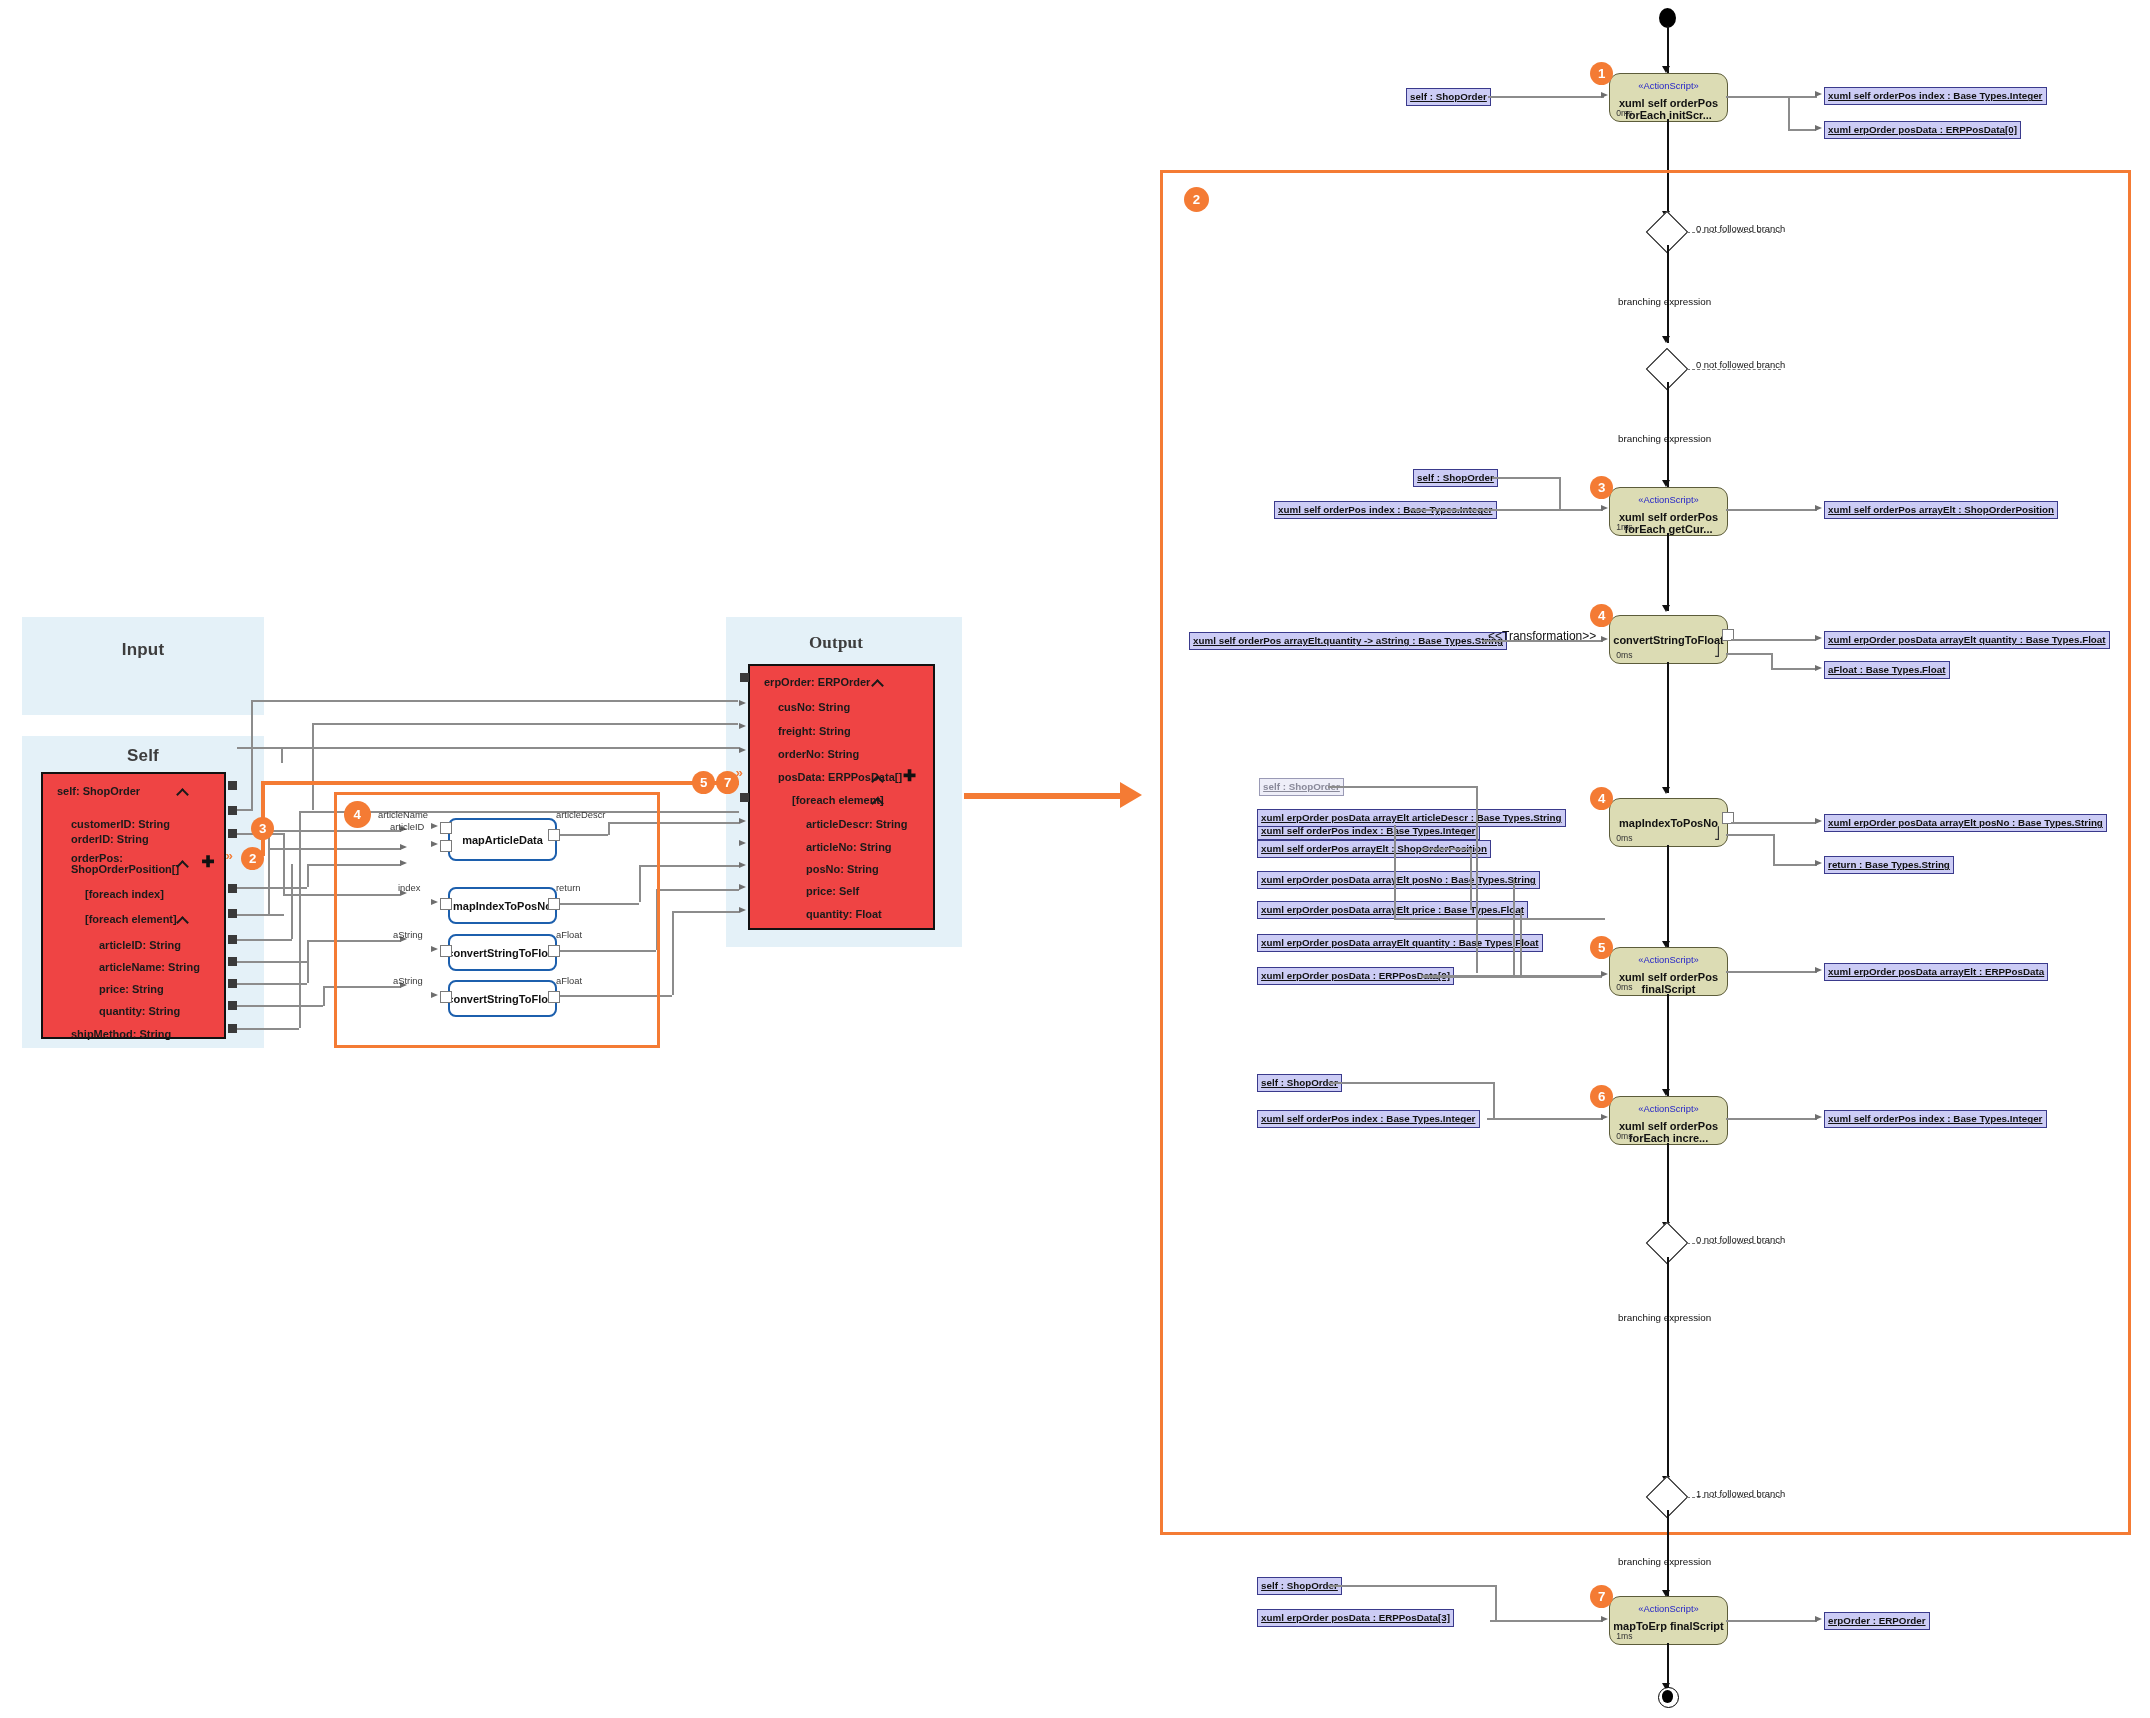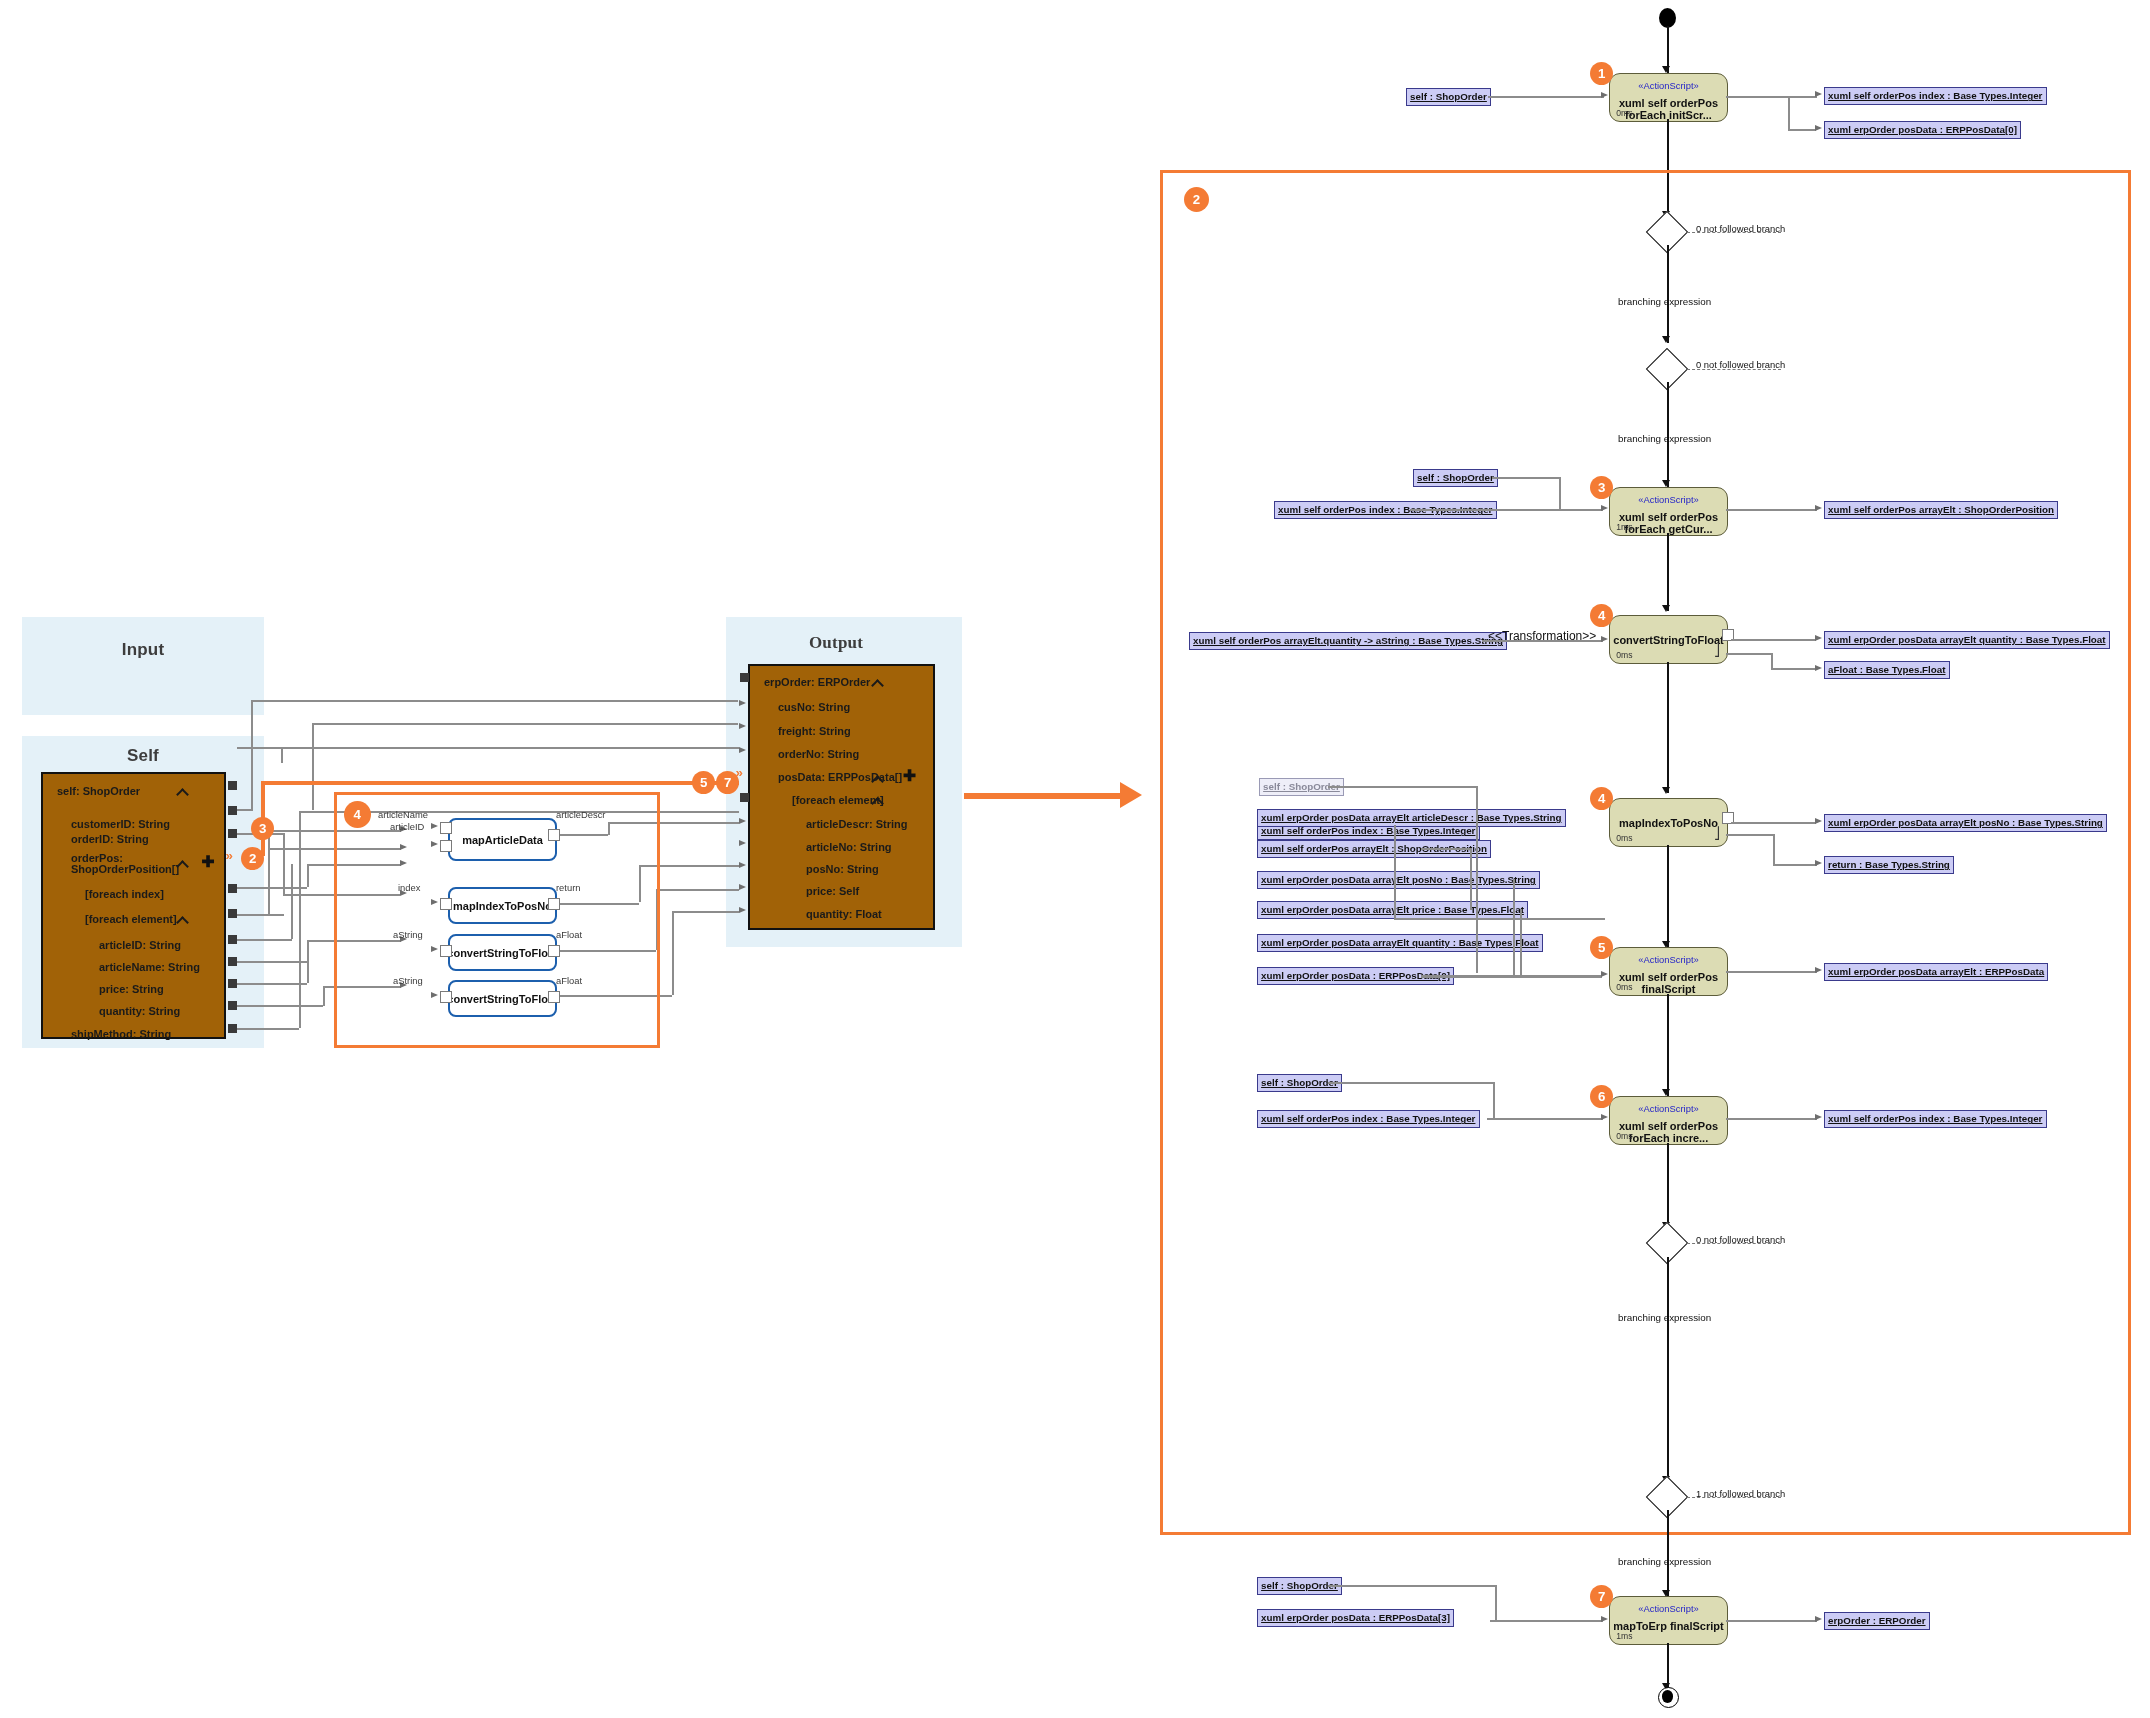--- a/index.html
+++ b/index.html
@@ -5,21 +5,21 @@
   html,body{margin:0;padding:0;background:#ffffff;}
   body{width:2151px;height:1719px;position:relative;overflow:hidden;
        font-family:"Liberation Sans",sans-serif;color:#222;}
 
   .abs{position:absolute;box-sizing:border-box;}
 
   
   .panel-bg{background:#e4f1f8;}
   .panel-title{font-size:17px;font-weight:700;color:#3d3d3d;text-align:center;
                letter-spacing:0.2px;}
-  .struct-box{background:#a16207;border:2.3px solid #111;}
+  .struct-box{background:#ef4444;border:2.3px solid #111;}
   .row{position:absolute;left:14px;font-size:11px;font-weight:700;color:#1a1a1a;
        white-space:nowrap;line-height:1.15;}
   .row.i1{left:28px;} .row.i2{left:42px;} .row.i3{left:56px;}
   .chev{position:absolute;width:14px;height:14px;}
   .chev:before{content:"";position:absolute;left:1.6px;top:5.5px;width:7px;height:7px;
       border-left:2.3px solid #1a1a1a;border-top:2.3px solid #1a1a1a;
       transform:rotate(45deg);}
   .plus{position:absolute;font-size:15.6px;font-weight:900;color:#111;line-height:1;}
   .pin{position:absolute;width:8.6px;height:8.6px;background:#3a3a3a;}
   .pin.orange{background:none;width:11px;height:11px;}

